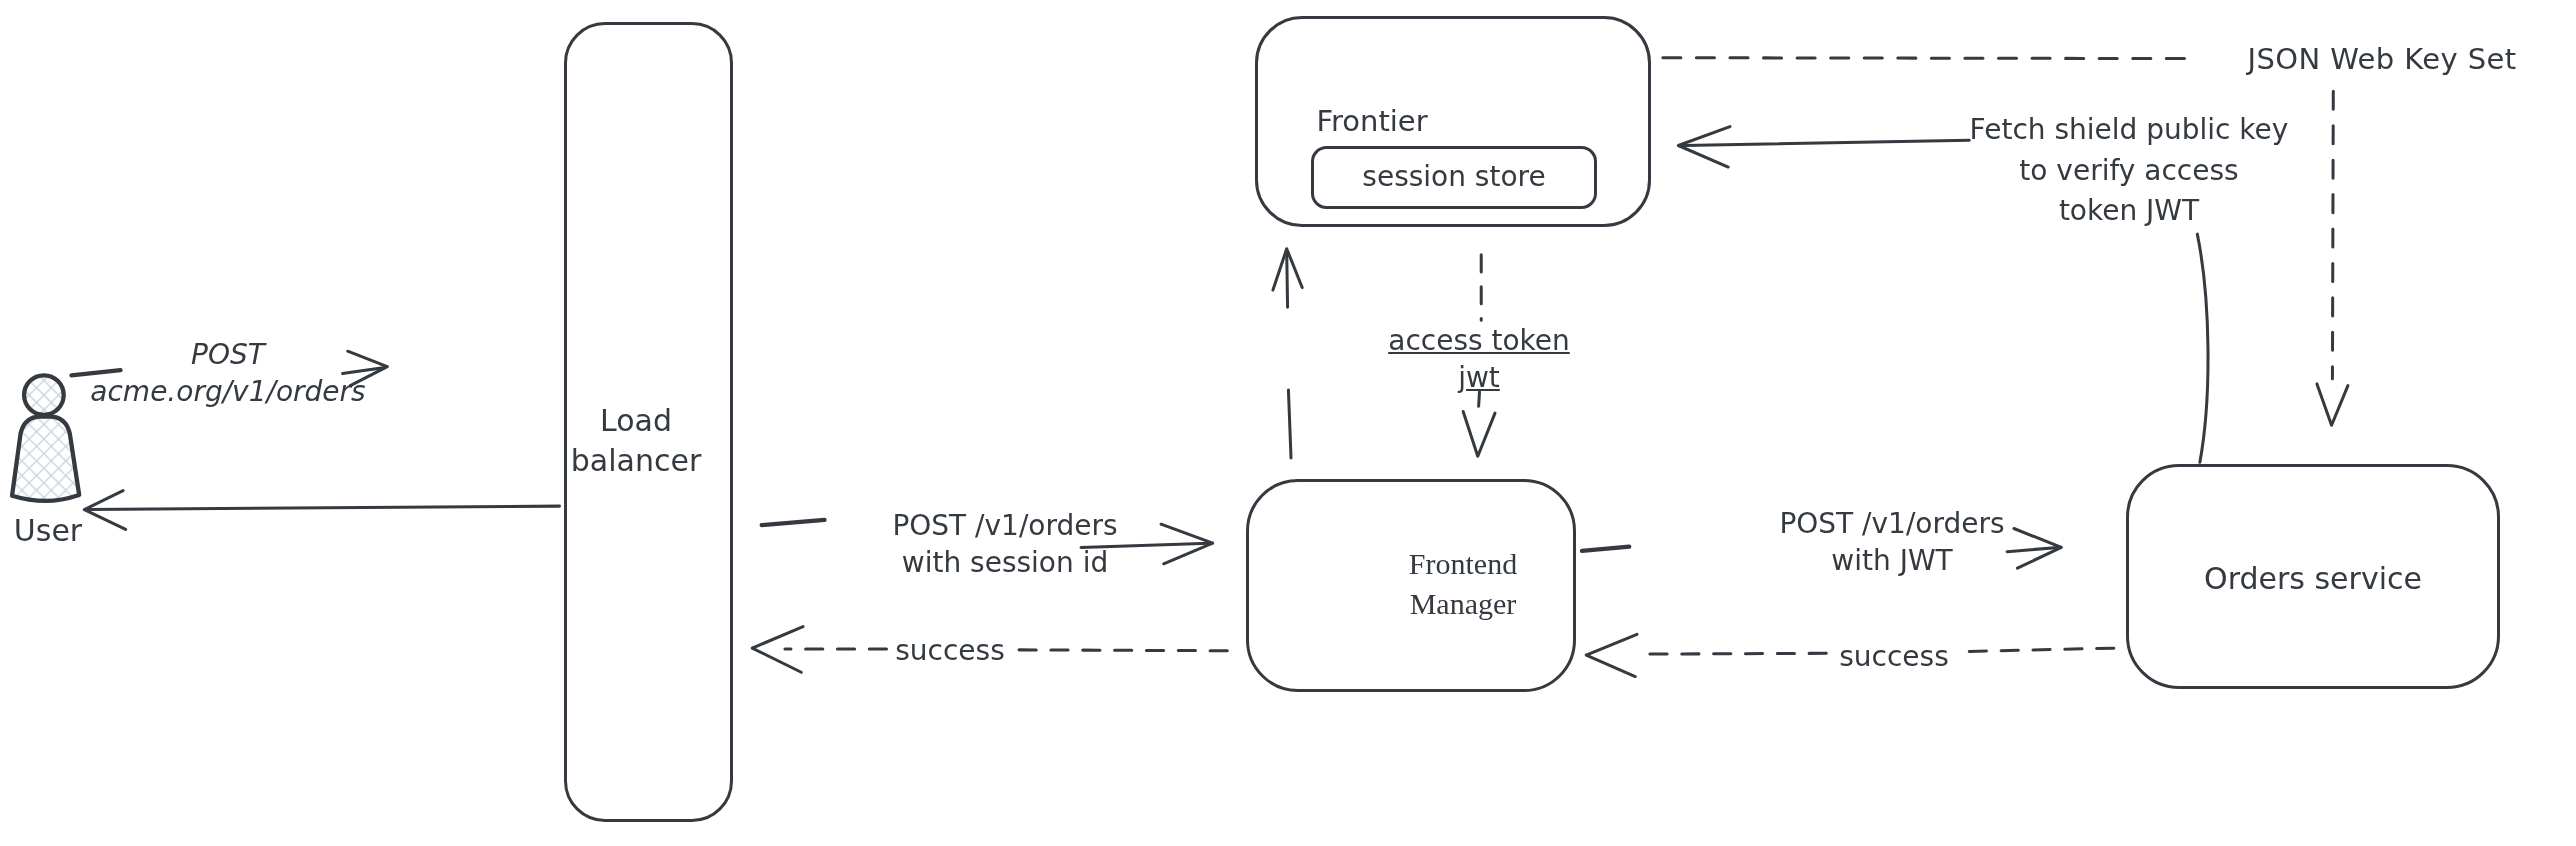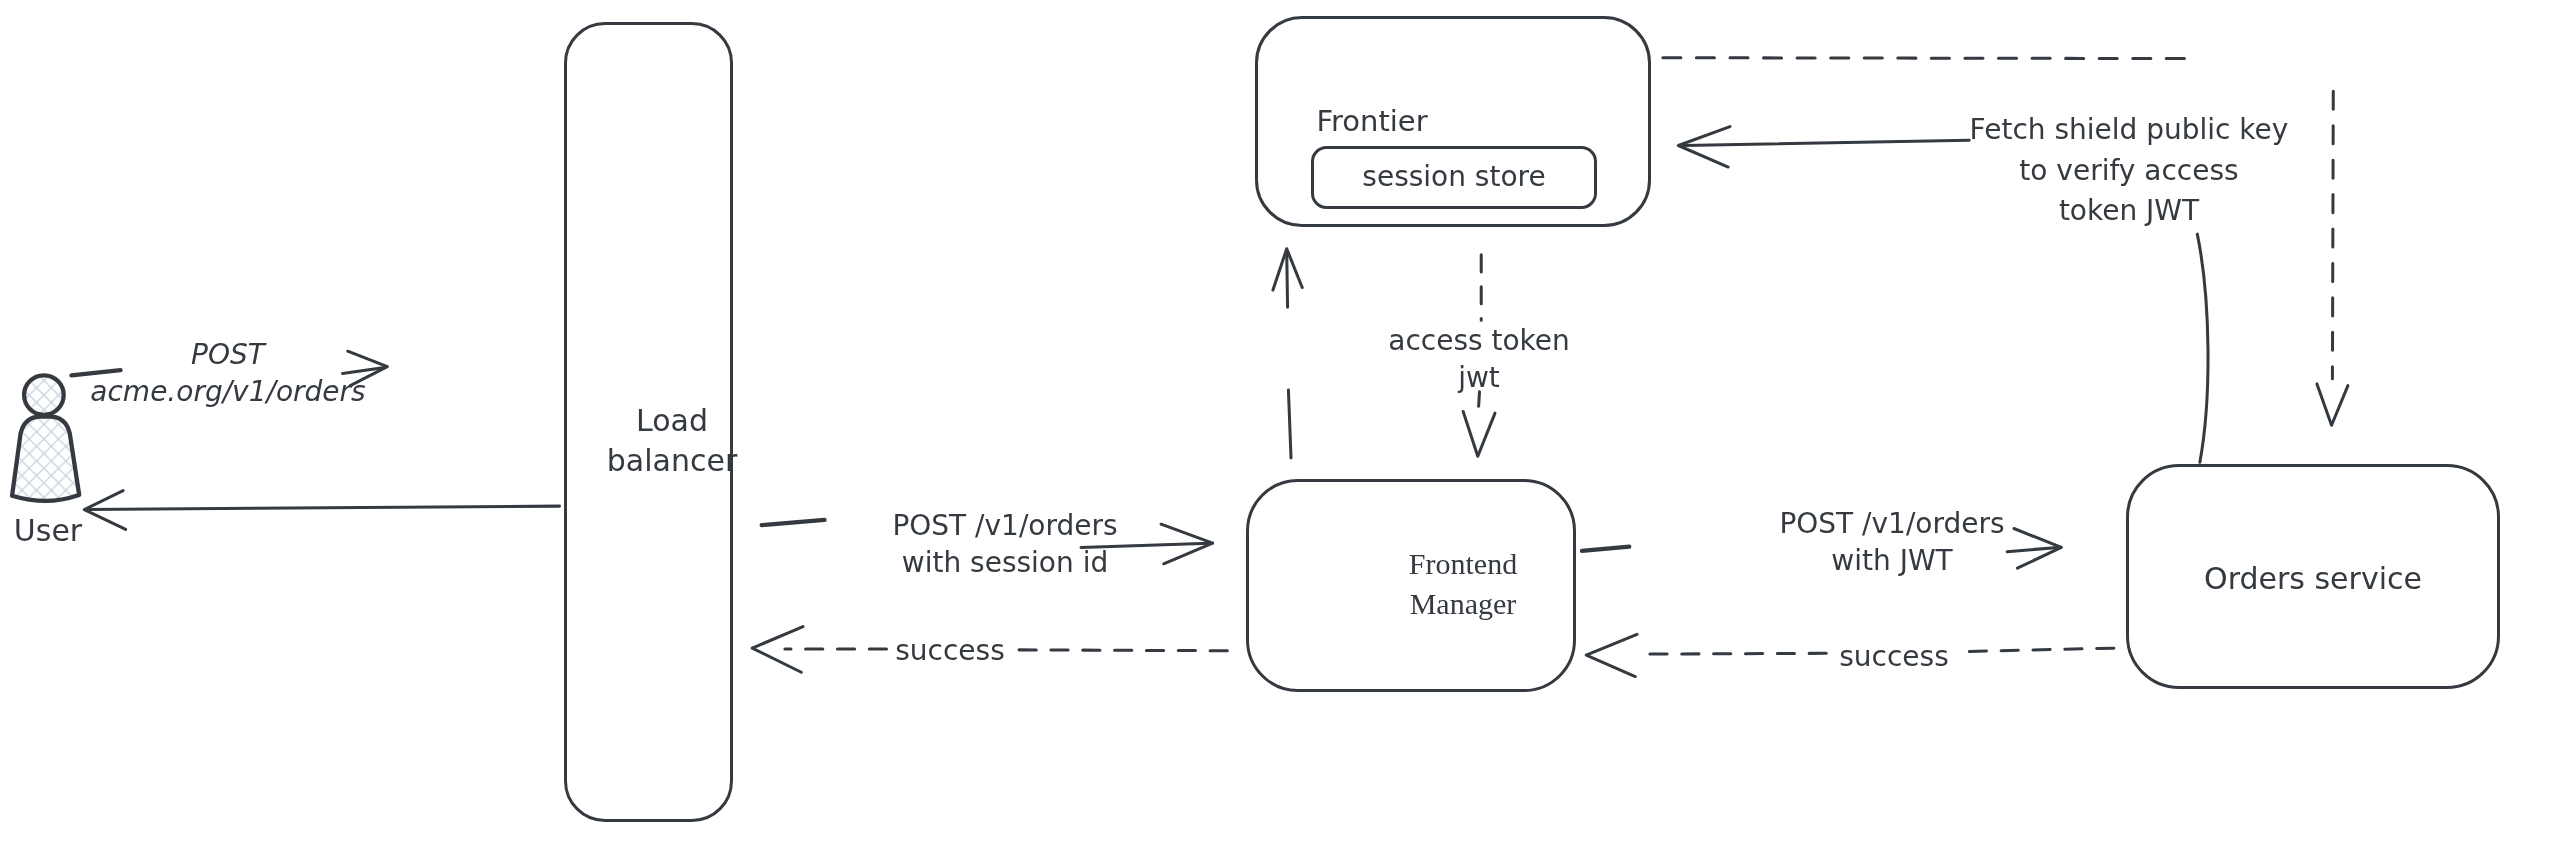--- a/index.html
+++ b/index.html
@@ -112,48 +112,49 @@
 
   <div class="node" style="left:1255px;top:16.4px;width:396px;height:211px;border-radius:47px;"></div>
   <div class="node" style="left:1311px;top:146px;width:286px;height:63px;border-radius:15.5px;"></div>
 
   <div class="node" style="left:1246px;top:479px;width:330px;height:213px;border-radius:52px;"></div>
 
   <div class="node" style="left:2126px;top:464px;width:374px;height:225px;border-radius:53px;"></div>
 
   <div class="lbl node-lbl" style="left:48px;top:511px;">User</div>
 
-  <div class="lbl node-lbl" style="left:672px;top:401px;">Load
+  <div class="lbl node-lbl" style="left:636px;top:401px;">Load
 balancer</div>
 
   <div class="lbl node-lbl" style="left:1372px;top:102px;font-size:29px;">Frontier</div>
 
   <div class="lbl" style="left:1454px;top:159px;font-size:28px;">session store</div>
 
   <div class="lbl node-lbl" style="left:1463px;top:544px;font-family:Liberation Serif, serif;">Frontend
 Manager</div>
 
   <div class="lbl node-lbl" style="left:2313px;top:559px;">Orders service</div>
 
   <div class="lbl edge-lbl" style="left:228px;top:337px;font-style:italic;">POST
 acme.org/v1/orders</div>
 
   <div class="lbl edge-lbl" style="left:1005px;top:508px;">POST /v1/orders
 with session id</div>
 
   <div class="lbl edge-lbl" style="left:950px;top:633px;">success</div>
 
 
-  <div class="lbl edge-lbl" style="left:1479px;top:323px;">access token
+  <div class="lbl edge-lbl" style="left:1479px;top:323px;text-decoration:underline;">access token
 jwt</div>
 
   <div class="lbl edge-lbl" style="left:1892px;top:506px;">POST /v1/orders
 with JWT</div>
 
   <div class="lbl edge-lbl" style="left:1894px;top:639px;">success</div>
 
   <div class="lbl edge-lbl" style="left:2129px;top:110px;line-height:1.45;">Fetch shield public key
 to verify access
 token JWT</div>
 
+  <div class="lbl edge-lbl small-gap" style="left:2382px;top:40px;font-size:29px;white-space:nowrap;">JSON Web Key Set</div>
 
 </div>
 
 
 </body></html>

